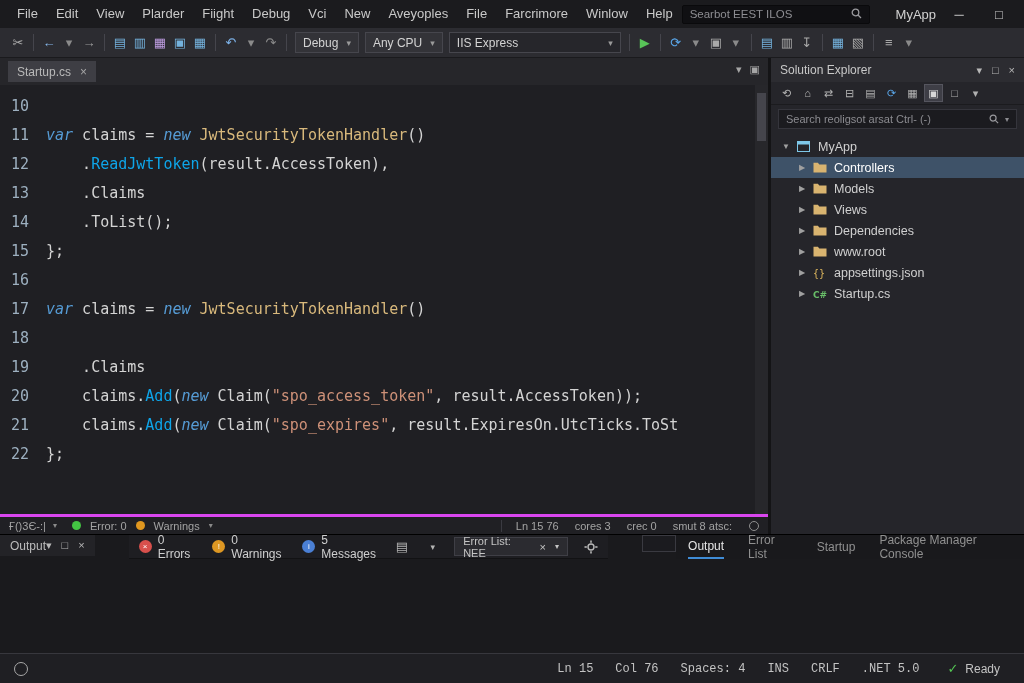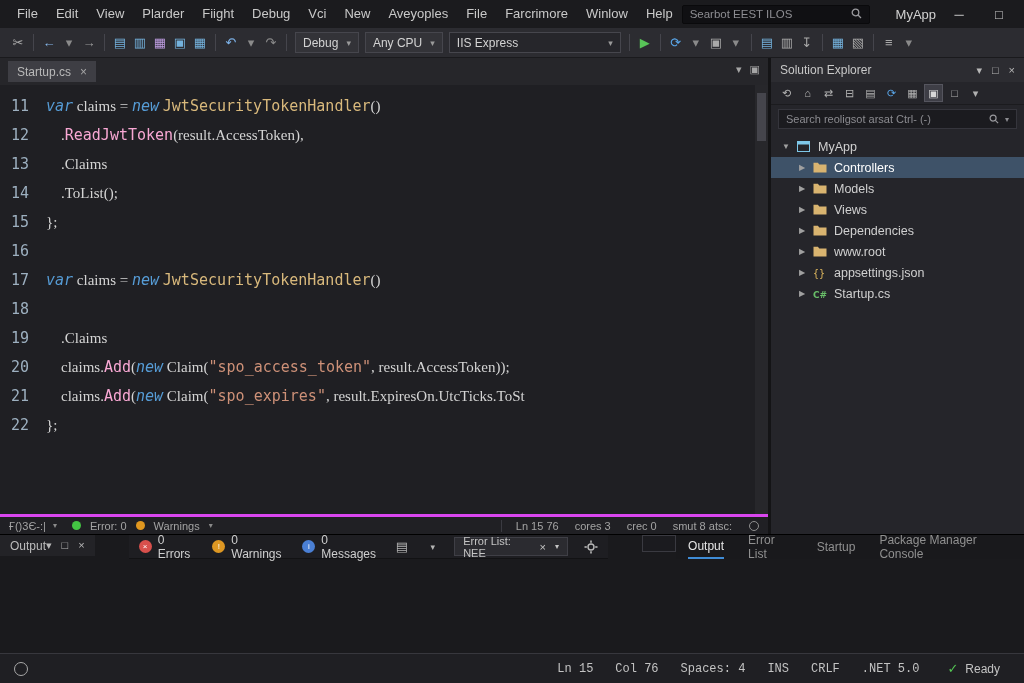--- a/index.html
+++ b/index.html
@@ -41,22 +41,22 @@
   .tabstrip { height:27px; background:#26262a; display:flex; align-items:center; padding-left:8px; position:relative; }
   .tab { height:21px; background:#3e3e44; color:#b9b9b9; display:flex; align-items:center;
          gap:9px; padding:0 9px; font-size:12px; }
   .tab-close { color:#a5a5a5; font-size:12px; }
   .tabstrip-icons { position:absolute; right:8px; top:5px; display:flex; gap:8px; color:#a5a5a5; font-size:11px; }
   .code-area { flex:1; position:relative; overflow:hidden; background:#1f1f23;
                font-family:"DejaVu Sans Mono", monospace; font-size:15px; padding-top:6px; }
   .code-line { display:flex; height:29px; align-items:center; white-space:pre; }
   .ln { width:46px; flex:none; text-align:right; padding-right:17px; color:#9db0c0; }
   .code-text { white-space:pre; color:#d4d4d4; }
-  .tok-kw { color:#569cd6;font-style:italic; } .tok-type { color:#d9b97c; } .tok-m { color:#f9a8d4; }
-  .tok-str { color:#ce9178; } .tok-p { color:#d4d4d4;font-family:Liberation Serif, serif; }
+  .tok-kw { color:#569cd6;font-style:italic; } .tok-type { color:#d9b97c; } .tok-m { color:#0ea5e9; }
+  .tok-str { color:#ce9178; } .tok-p { color:#d4d4d4; }
   .v-scrollbar { position:absolute; right:0; top:0; bottom:0; width:13px; background:#27272b; }
   .v-thumb { position:absolute; top:8px; left:2px; right:2px; height:48px; background:#45454c; }
 
   .editor-status { height:20px; background:#202024; border-top:3px solid #d946ef; display:flex;
                    align-items:center; font-size:11px; color:#a3a3a3; padding:0 9px; gap:9px; }
   .es-dd { display:flex; align-items:center; gap:7px; padding-right:6px; }
   .dot { width:9px; height:9px; border-radius:50%; flex:none; }
   .dot.green { background:#43c343; } .dot.orange { background:#e0971f; }
   .es-caret { font-size:8px; color:#8a8a8a; }
   .es-right { margin-left:auto; display:flex; gap:16px; border-left:1px solid #3a3a41; padding-left:14px; }
@@ -208,20 +208,21 @@
           <span>Startup.cs</span>
           <span class="tab-close">×</span>
         </div>
         <div class="tabstrip-icons">
           <span>▾</span>
           <span>▣</span>
         </div>
       </div>
       <div class="code-area">
         <div id="code-lines">
+            <div class="code-line"><span class="ln">10</span><span class="code-text"></span></div>
             <div class="code-line"><span class="ln">11</span><span class="code-text"><span class="tok-kw">var</span><span class="tok-p"> claims = </span><span class="tok-kw">new</span><span class="tok-p"> </span><span class="tok-type">JwtSecurityTokenHandler</span><span class="tok-p">()</span></span></div>
             <div class="code-line"><span class="ln">12</span><span class="code-text"><span class="tok-p">    .</span><span class="tok-m">ReadJwtToken</span><span class="tok-p">(result.AccessToken),</span></span></div>
             <div class="code-line"><span class="ln">13</span><span class="code-text"><span class="tok-p">    .Claims</span></span></div>
             <div class="code-line"><span class="ln">14</span><span class="code-text"><span class="tok-p">    .ToList();</span></span></div>
             <div class="code-line"><span class="ln">15</span><span class="code-text"><span class="tok-p">};</span></span></div>
             <div class="code-line"><span class="ln">16</span><span class="code-text"></span></div>
             <div class="code-line"><span class="ln">17</span><span class="code-text"><span class="tok-kw">var</span><span class="tok-p"> claims = </span><span class="tok-kw">new</span><span class="tok-p"> </span><span class="tok-type">JwtSecurityTokenHandler</span><span class="tok-p">()</span></span></div>
             <div class="code-line"><span class="ln">18</span></div>
             <div class="code-line"><span class="ln">19</span><span class="code-text"><span class="tok-p">    .Claims</span></span></div>
             <div class="code-line"><span class="ln">20</span><span class="code-text"><span class="tok-p">    claims.</span><span class="tok-m">Add</span><span class="tok-p">(</span><span class="tok-kw">new</span><span class="tok-p"> Claim(</span><span class="tok-str">"spo_access_token"</span><span class="tok-p">, result.AccessToken));</span></span></div>
@@ -377,21 +378,21 @@
           <div class="badge">
             <span class="badge-dot" style="background: rgb(216, 80, 76);">×</span>
             <span class="badge-label">0 Errors</span>
           </div>
           <div class="badge">
             <span class="badge-dot" style="background: rgb(221, 151, 35);">!</span>
             <span class="badge-label">0 Warnings</span>
           </div>
           <div class="badge">
             <span class="badge-dot" style="background: rgb(74, 127, 212);">i</span>
-            <span class="badge-label">0 Messages</span>
+            <span class="badge-label">5 Messages</span>
           </div>
         </div>
       <span class="tb-icon">▤</span>
       <span class="tb-icon" style="font-size:9px;">▾</span>
       <div class="errorlist-box">
         <span>Error List: NEE</span>
         <span>×</span>
         <span style="font-size:8px;">▾</span>
       </div>
       <span class="gear-wrap">

